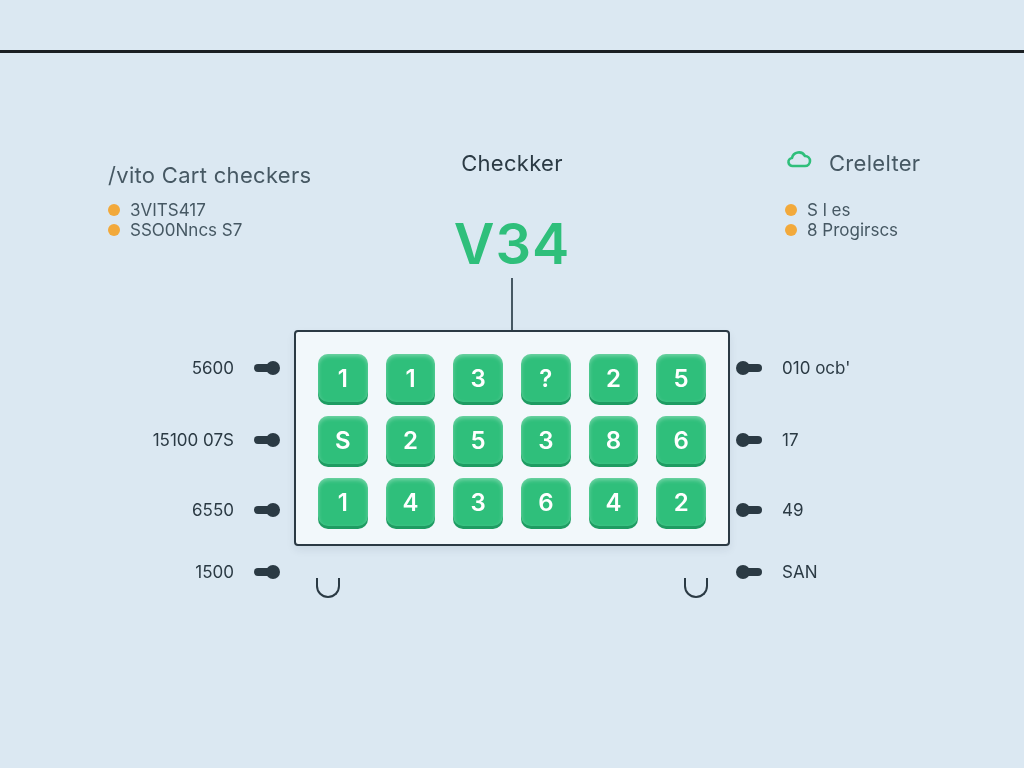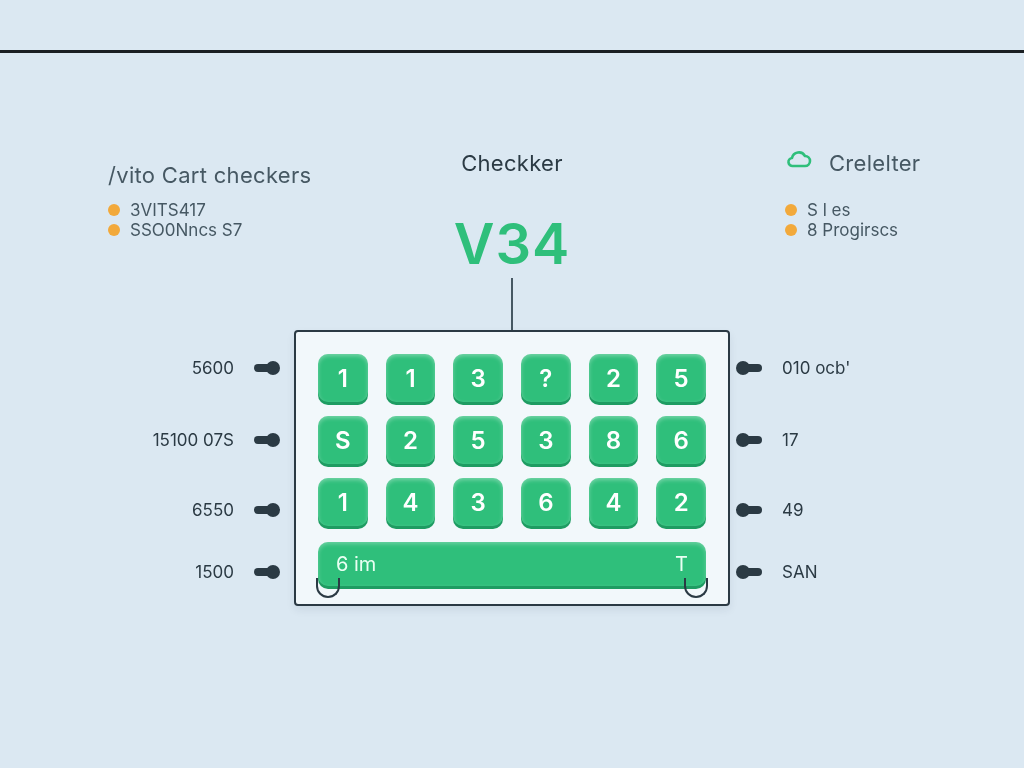--- a/index.html
+++ b/index.html
@@ -263,22 +263,18 @@
     <div class="key">8</div>
     <div class="key">6</div>
 
     <div class="key">1</div>
     <div class="key">4</div>
     <div class="key">3</div>
     <div class="key">6</div>
     <div class="key">4</div>
     <div class="key">2</div>
   </div>
-  <div class="bar">
-    <span>6 im</span>
-    <span>T</span>
-  </div>
 </div>
 
 <div class="feet">
   <div class="foot l"></div>
   <div class="foot r"></div>
 </div>
 
 </body></html>

